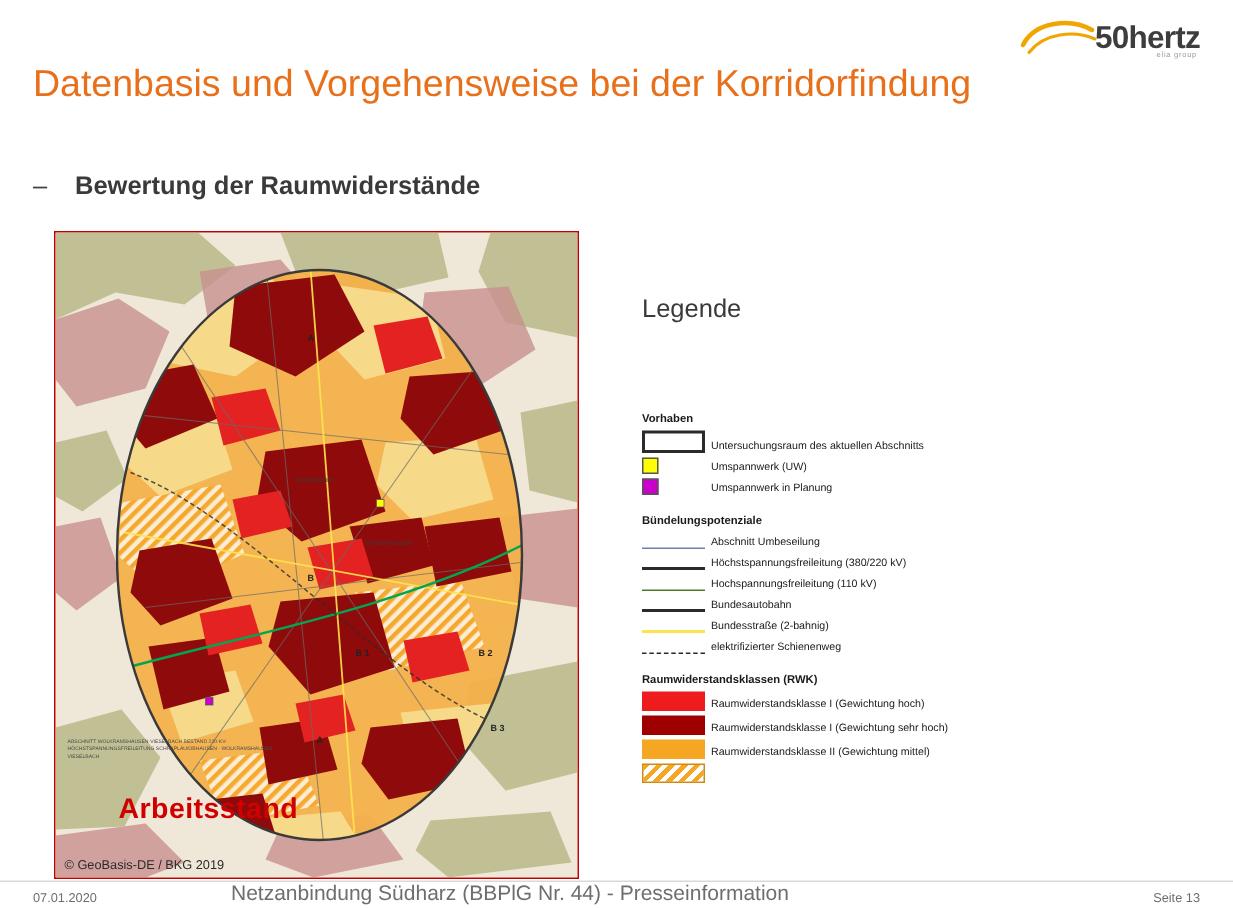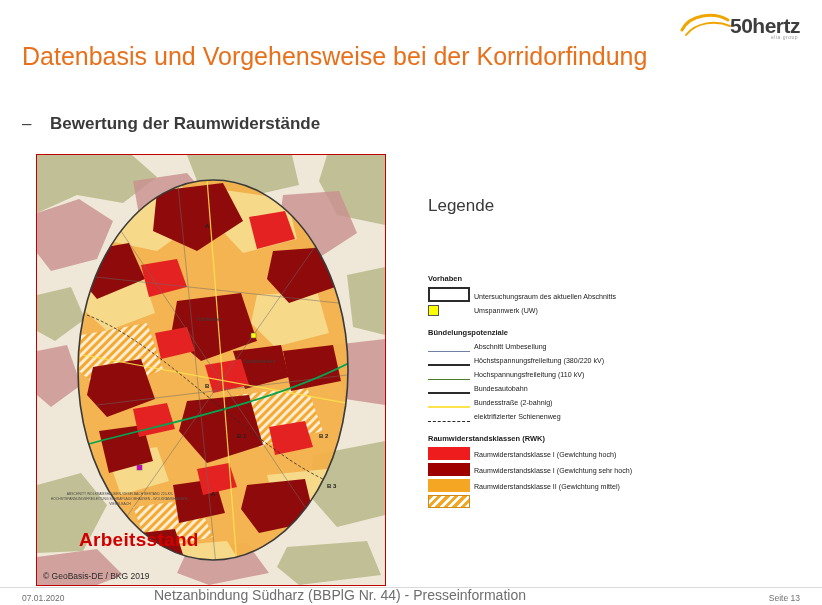--- a/index.html
+++ b/index.html
@@ -82,21 +82,20 @@
   
   .map-box {
     position: absolute;
     left: 36px;
     top: 154px;
     width: 348px;
     height: 430px;
     border: 1px solid #c00000;
     background: #ece4d4;
     overflow: hidden;
-    text-align: center;
   }
   .map-canvas {
     position: absolute;
     inset: 0;
   }
   .map-watermark {
     position: absolute;
     left: 42px;
     bottom: 34px;
     font-size: 19px;
@@ -386,20 +385,26 @@
         <span class="sw-outline"></span>
       </span>
     <span class="legend-label">Untersuchungsraum des aktuellen Abschnitts</span>
   </div>
   <div class="legend-row">
     <span class="swatch-wrap">
         <span class="sw-square" style="background:#ffff00"></span>
       </span>
     <span class="legend-label">Umspannwerk (UW)</span>
   </div>
+  <div class="legend-row">
+    <span class="swatch-wrap">
+        <span class="sw-square" style="background:#cc00cc"></span>
+      </span>
+    <span class="legend-label">Umspannwerk in Planung</span>
+  </div>
 
   <div class="legend-spacer"></div>
 
   <div class="legend-group">Bündelungspotenziale</div>
 
   <div class="legend-row">
     <span class="swatch-wrap">
         <span class="sw-line thin" style="border-top-color:#6f7fa8"></span>
       </span>
     <span class="legend-label">Abschnitt Umbeseilung</span>

